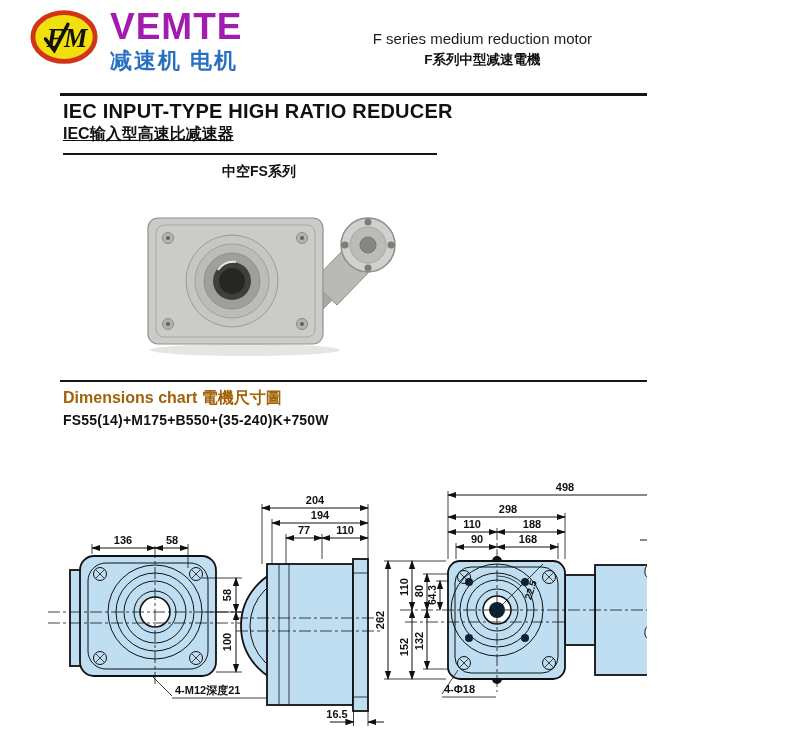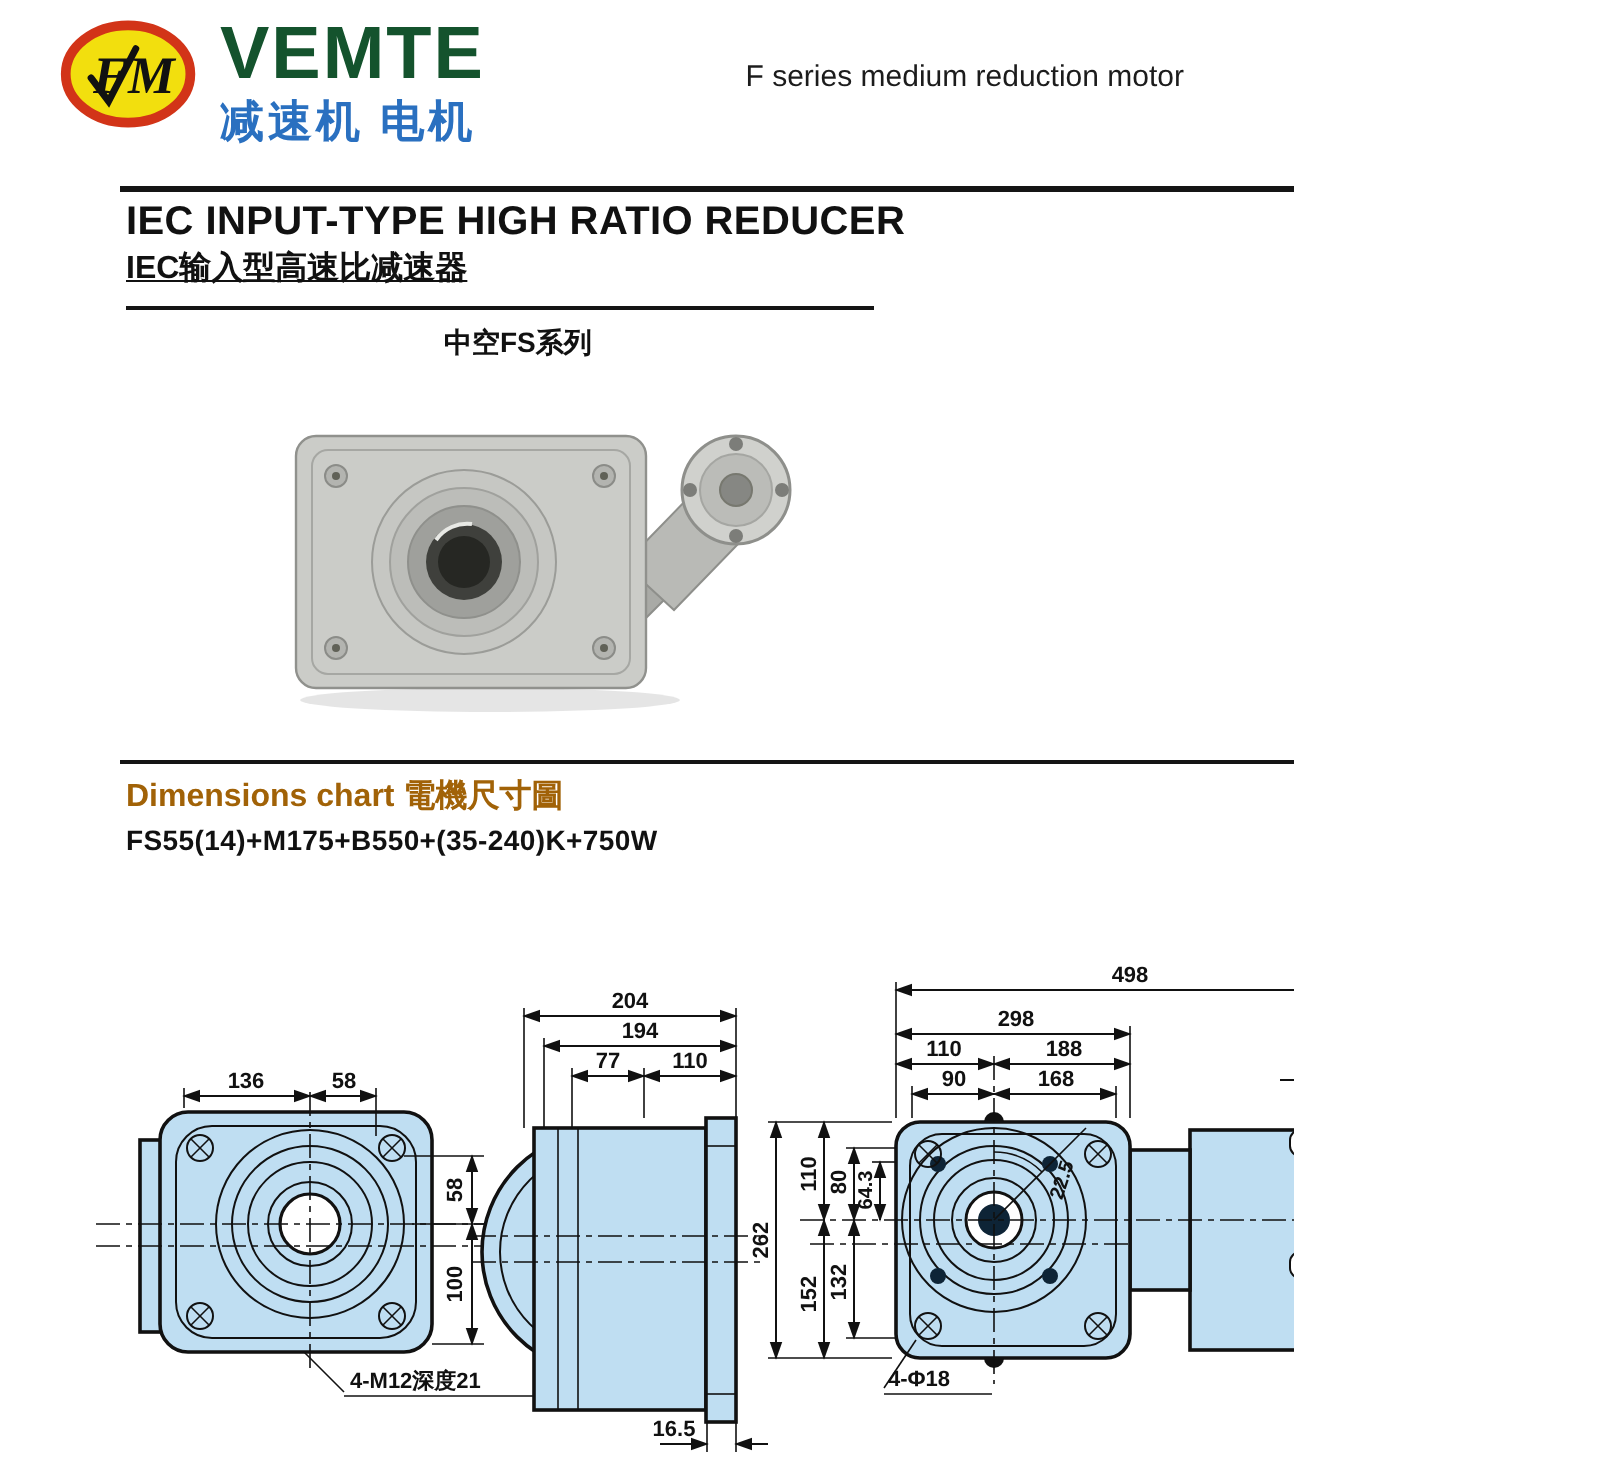--- a/index.html
+++ b/index.html
@@ -1,21 +1,21 @@
 <!DOCTYPE html>
 <html><head>
 <meta charset="utf-8">
 <style>
   html,body{margin:0;padding:0;background:#ffffff;}
   .page{position:relative;width:647px;height:734px;background:#fff;overflow:hidden;
         font-family:"Liberation Sans",sans-serif;color:#111;}
   
   .logo{position:absolute;left:28px;top:8px;display:flex;align-items:flex-start;gap:8px;}
   .badge-svg{width:74px;height:58px;display:block;}
-  .brand{font-size:37px;font-weight:800;color:#14532d;line-height:1;letter-spacing:1px;}
+  .brand{font-size:37px;font-weight:800;color:#a21caf;line-height:1;letter-spacing:1px;}
   .brand-sub{font-size:22px;font-weight:800;color:#2a70c0;margin-top:1px;letter-spacing:2px;}
   .tagline{position:absolute;right:55px;top:30px;text-align:center;}
   .tagline-en{font-size:15px;color:#1c1c1c;}
   .tagline-zh{font-size:13.5px;font-weight:700;color:#111;margin-top:4px;}
   
   .rule{position:absolute;background:#151515;}
   .rule-header{left:60px;top:93px;width:682px;height:3px;}
   .rule-title{left:63px;top:153px;width:374px;height:2px;}
   .rule-section{left:60px;top:380px;width:682px;height:2px;}
   
@@ -49,20 +49,21 @@
       <path d="M18,31 L27,43 L41,16" fill="none" stroke="#111" stroke-width="3.5" stroke-linecap="round"></path>
       <text x="40" y="39" text-anchor="middle" font-size="27" font-style="italic" font-weight="900" fill="#111" font-family="Liberation Serif, serif">FM</text>
     </svg>
     <div>
       <div class="brand">VEMTE</div>
       <div class="brand-sub">减速机 电机</div>
     </div>
   </div>
   <div class="tagline">
     <div class="tagline-en">F series medium reduction motor</div>
+    <div class="tagline-zh">F系列中型减速電機</div>
   </div>
   <div class="rule rule-header"></div>
 
   <div class="title-en">IEC INPUT-TYPE HIGH RATIO REDUCER</div>
   <div class="title-zh">IEC输入型高速比减速器</div>
   <div class="rule rule-title"></div>
 
   <div class="series-label">中空FS系列</div>
 
   <svg class="photo" width="280" height="175" viewBox="0 0 280 175">

